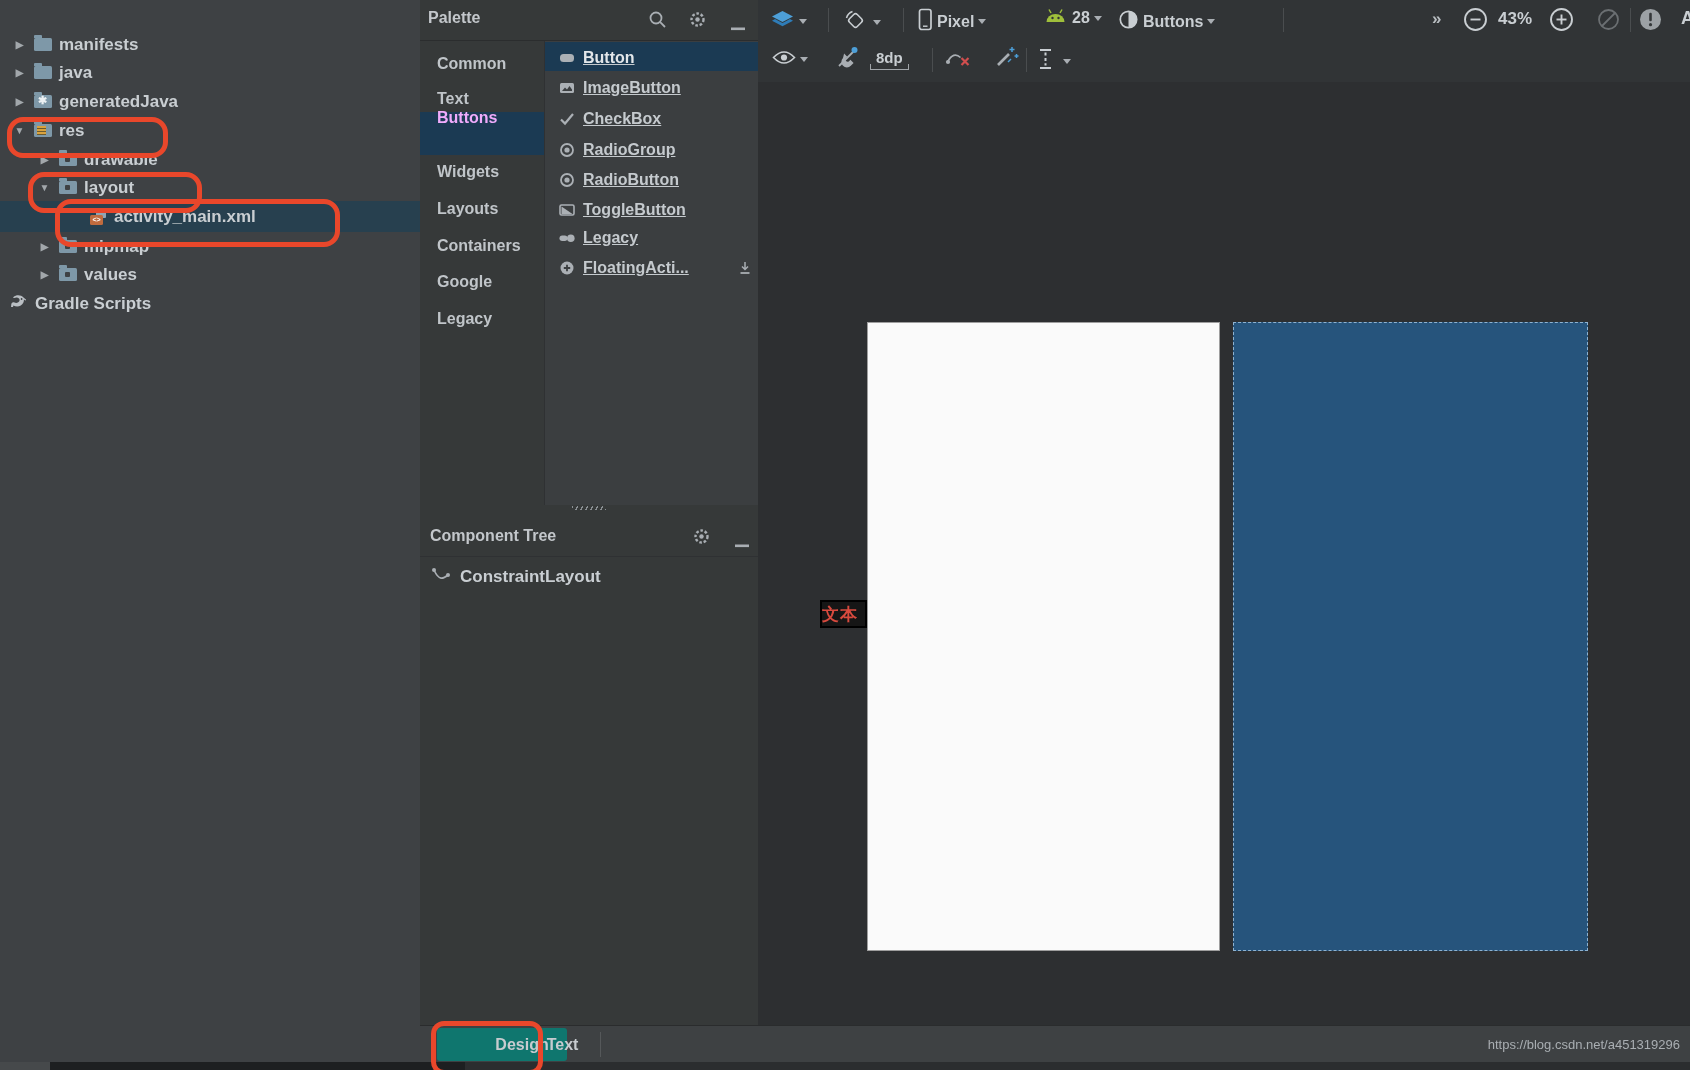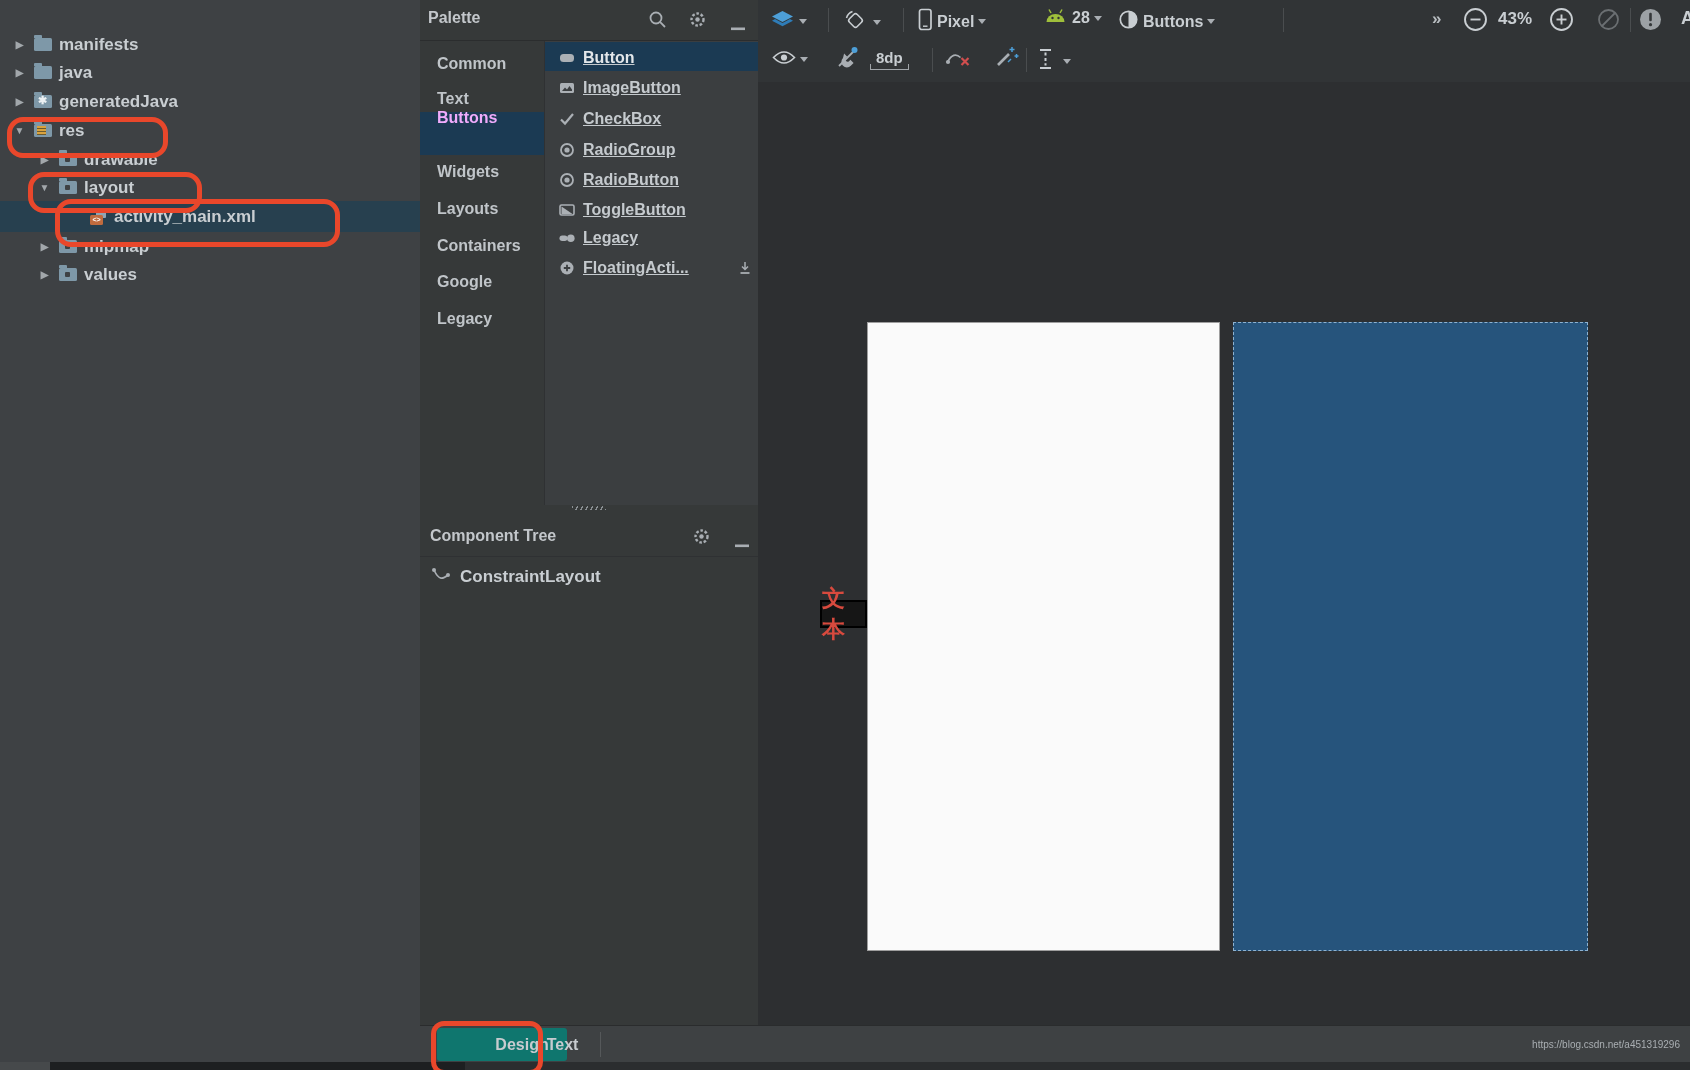--- a/index.html
+++ b/index.html
@@ -60,29 +60,29 @@
   .margin-sel{position:relative;border-bottom:1px solid #9FA4A8;padding:0 6px 3px;font-size:15px;color:#C9CED2;font-weight:600;}
   .margin-sel::before,.margin-sel::after{content:"";position:absolute;bottom:-1px;width:1px;height:6px;background:#9FA4A8;}
   .margin-sel::before{left:0;}.margin-sel::after{right:0;}
   .chevrons{font-size:17px;color:#B9BEC2;}
   
   .phone-white{position:absolute;left:109px;top:240px;width:353px;height:629px;background:#FAFAFA;
         border:1px solid #9E9E9E;box-sizing:border-box;}
   .phone-blue{position:absolute;left:475px;top:240px;width:355px;height:629px;background:#26547C;
         border:1px dashed #8FB3D1;box-sizing:border-box;}
   .sel-label{position:absolute;left:62px;top:518px;width:47px;height:28px;background:#161616;border:2px solid #000;
-        box-sizing:border-box;color:#D84A3E;font-size:23px;font-weight:700;display:flex;align-items:center;justify-content:flex-end;
+        box-sizing:border-box;color:#D84A3E;font-size:17px;font-weight:700;display:flex;align-items:center;justify-content:flex-start;
         letter-spacing:1px;}
   
   .tab{position:absolute;top:2px;height:33px;display:flex;align-items:center;justify-content:center;
         font-size:16px;font-weight:600;color:#C7CBCF;border-radius:3px;}
   .tab.active{background:#0f766e;padding-left:40px;}
   .tab-divider{position:absolute;left:180px;top:6px;width:1px;height:25px;background:#55585A;}
   .watermark{position:absolute;right:10px;top:0;height:37px;display:flex;align-items:center;
-        font-size:10px;color:#A9AEB2;}
+        font-size:13px;color:#A9AEB2;}
   
   .ann{position:absolute;border:5px solid #E9472B;border-radius:16px;pointer-events:none;}
   .overflow-a{position:absolute;left:1681px;top:8px;font-size:18px;font-weight:700;color:#C9CED2;}
 </style>
 </head>
 <body>
 
 <div id="app">
 
   <div class="project-panel">
@@ -135,20 +135,29 @@
       <span class="fold dot"></span>
       <span class="tlabel">mipmap</span>
     </div>
 
     <div class="trow" style="top:261px;padding-left:37px">
       <span class="tw-arrow">▶</span>
       <span class="fold dot"></span>
       <span class="tlabel">values</span>
     </div>
 
+    <div class="trow" style="top:290px;padding-left:8px">
+      <span class="picon">
+        <svg width="20" height="16" viewBox="0 0 20 16">
+            <path d="M15.5 4.5 C13 1.5 8 1.5 5.5 4 C4.8 4.7 5.6 5.4 6.3 5 C8 4 10 4.3 11 5.5 C13 8 9.5 11 6.5 9.5 C5 8.8 3.5 9.6 3.3 11.2 L3 14 H5 L5.4 12.4 C8.8 14.6 13.6 13.4 15.3 9.8 C15.9 8.6 16 7.6 15.9 6.6 L17.4 7.4 C17.9 7.6 18.3 6.9 17.9 6.5 Z" fill="#B9BEC3"></path>
+            <circle cx="13.6" cy="6" r="0.9" fill="#3E4144"></circle>
+          </svg>
+      </span>
+      <span class="tlabel">Gradle Scripts</span>
+    </div>
   </div>
 
   <div class="palette-panel">
     <div class="panel-title" style="left:8px;top:9px">Palette</div>
     <span style="position:absolute;left:228px;top:10px">
       <svg width="19" height="19">
           <circle cx="8" cy="8" r="5.5" fill="none" stroke="#A9AEB3" stroke-width="1.8"></circle>
           <line x1="12.2" y1="12.2" x2="17" y2="17" stroke="#A9AEB3" stroke-width="1.8"></line>
         </svg>
     </span>

